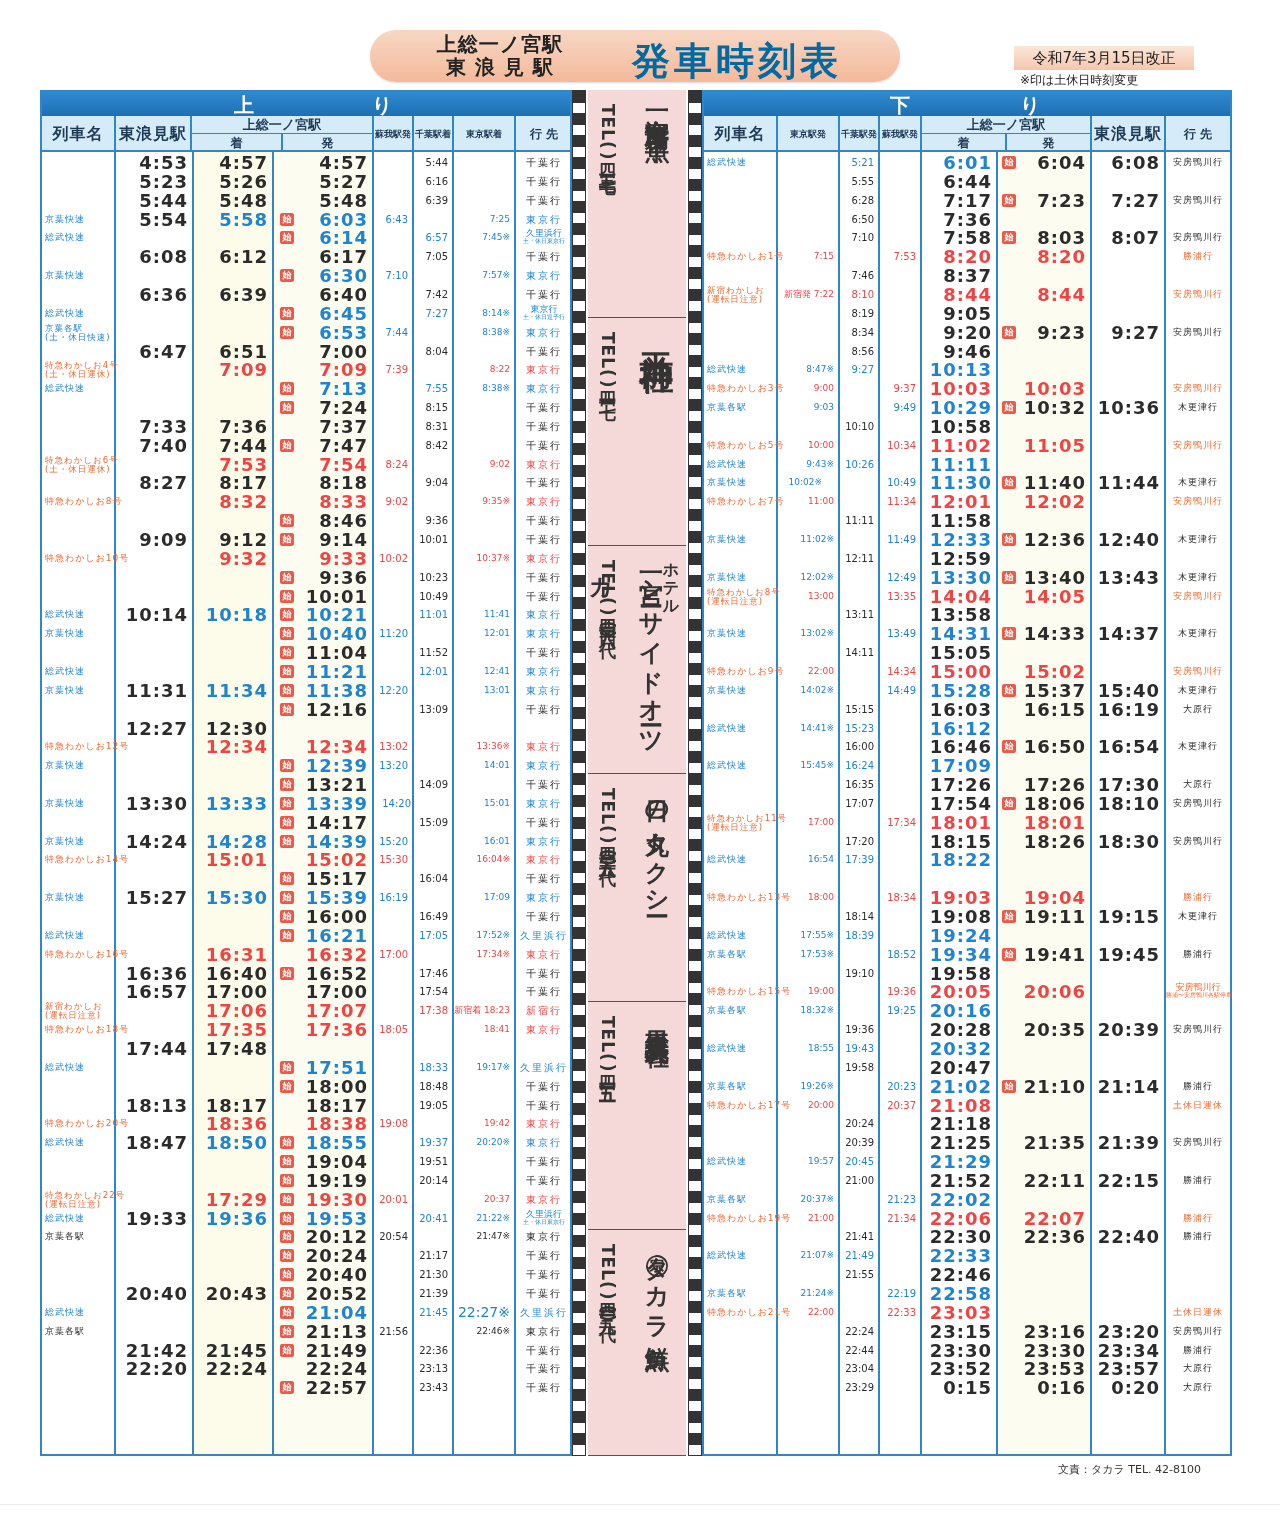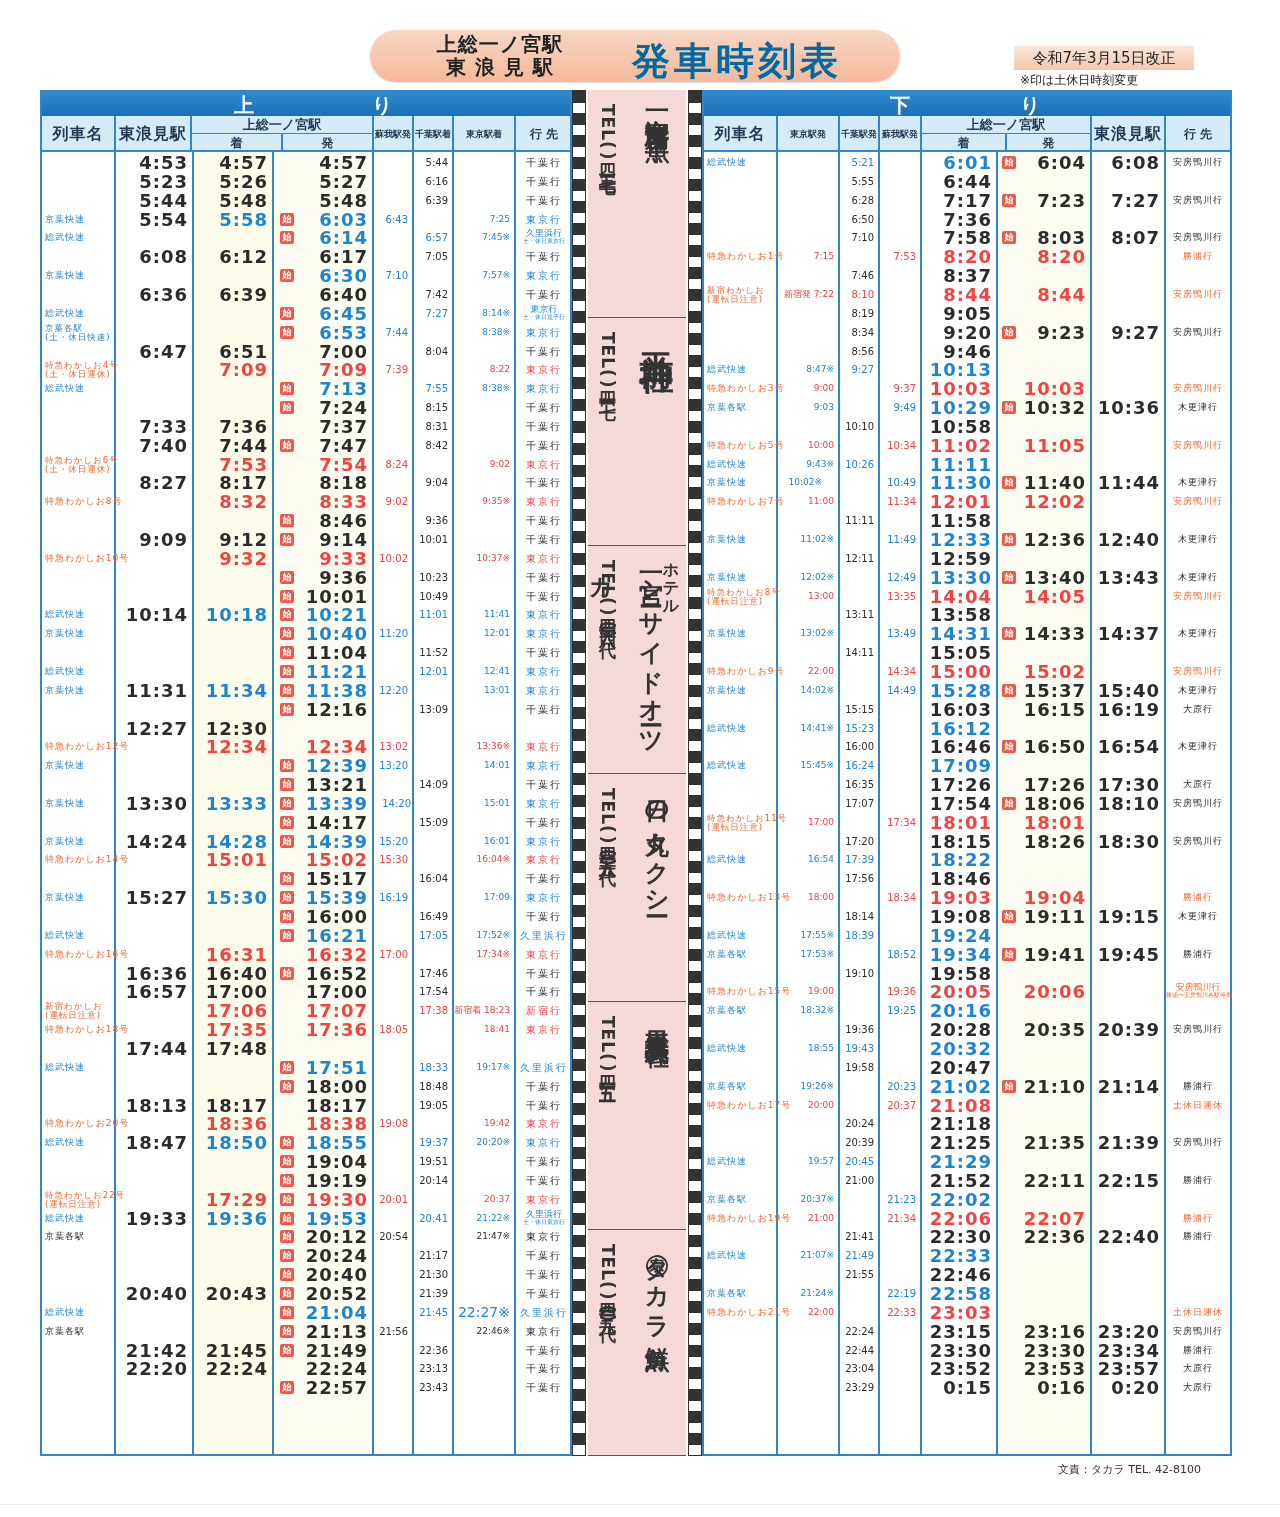--- a/index.html
+++ b/index.html
@@ -1278,30 +1278,20 @@
       <div class="row" style="top:698.45px">
         <div class="c name k-rapid" style="left:3px;width:68px">総武快速</div>
         <div class="c sm k-rapid" style="left:74px;width:56px;font-size:9px">16:54</div>
         <div class="c sm k-rapid" style="left:136px;width:34px">17:39</div>
         <div class="c sm k-rapid" style="left:176px;width:36px"></div>
         <div class="c big k-rapid" style="left:218px;width:70px">18:22</div>
         <div class="c big k-local" style="left:294px;width:88px"></div>
         <div class="c big k-local" style="left:388px;width:68px"></div>
         <div class="c dest k-local" style="left:462px;width:64px;font-size:9px;letter-spacing:1px"></div>
       </div>
-      <div class="row" style="top:717.3000000000001px">
-        <div class="c name k-local" style="left:3px;width:68px"></div>
-        <div class="c sm k-local" style="left:74px;width:56px;font-size:9px"></div>
-        <div class="c sm k-local" style="left:136px;width:34px">17:56</div>
-        <div class="c sm k-local" style="left:176px;width:36px"></div>
-        <div class="c big k-local" style="left:218px;width:70px">18:46</div>
-        <div class="c big k-local" style="left:294px;width:88px"></div>
-        <div class="c big k-local" style="left:388px;width:68px"></div>
-        <div class="c dest k-local" style="left:462px;width:64px;font-size:9px;letter-spacing:1px"></div>
-      </div>
       <div class="row" style="top:736.1500000000001px">
         <div class="c name n-exp" style="left:3px;width:68px">特急わかしお13号</div>
         <div class="c sm k-exp" style="left:74px;width:56px;font-size:9px">18:00</div>
         <div class="c sm k-exp" style="left:136px;width:34px"></div>
         <div class="c sm k-exp" style="left:176px;width:36px">18:34</div>
         <div class="c big k-exp" style="left:218px;width:70px">19:03</div>
         <div class="c big k-exp" style="left:294px;width:88px">19:04</div>
         <div class="c big k-local" style="left:388px;width:68px"></div>
         <div class="c dest n-exp" style="left:462px;width:64px;font-size:9px;letter-spacing:1px">勝浦行</div>
       </div>

